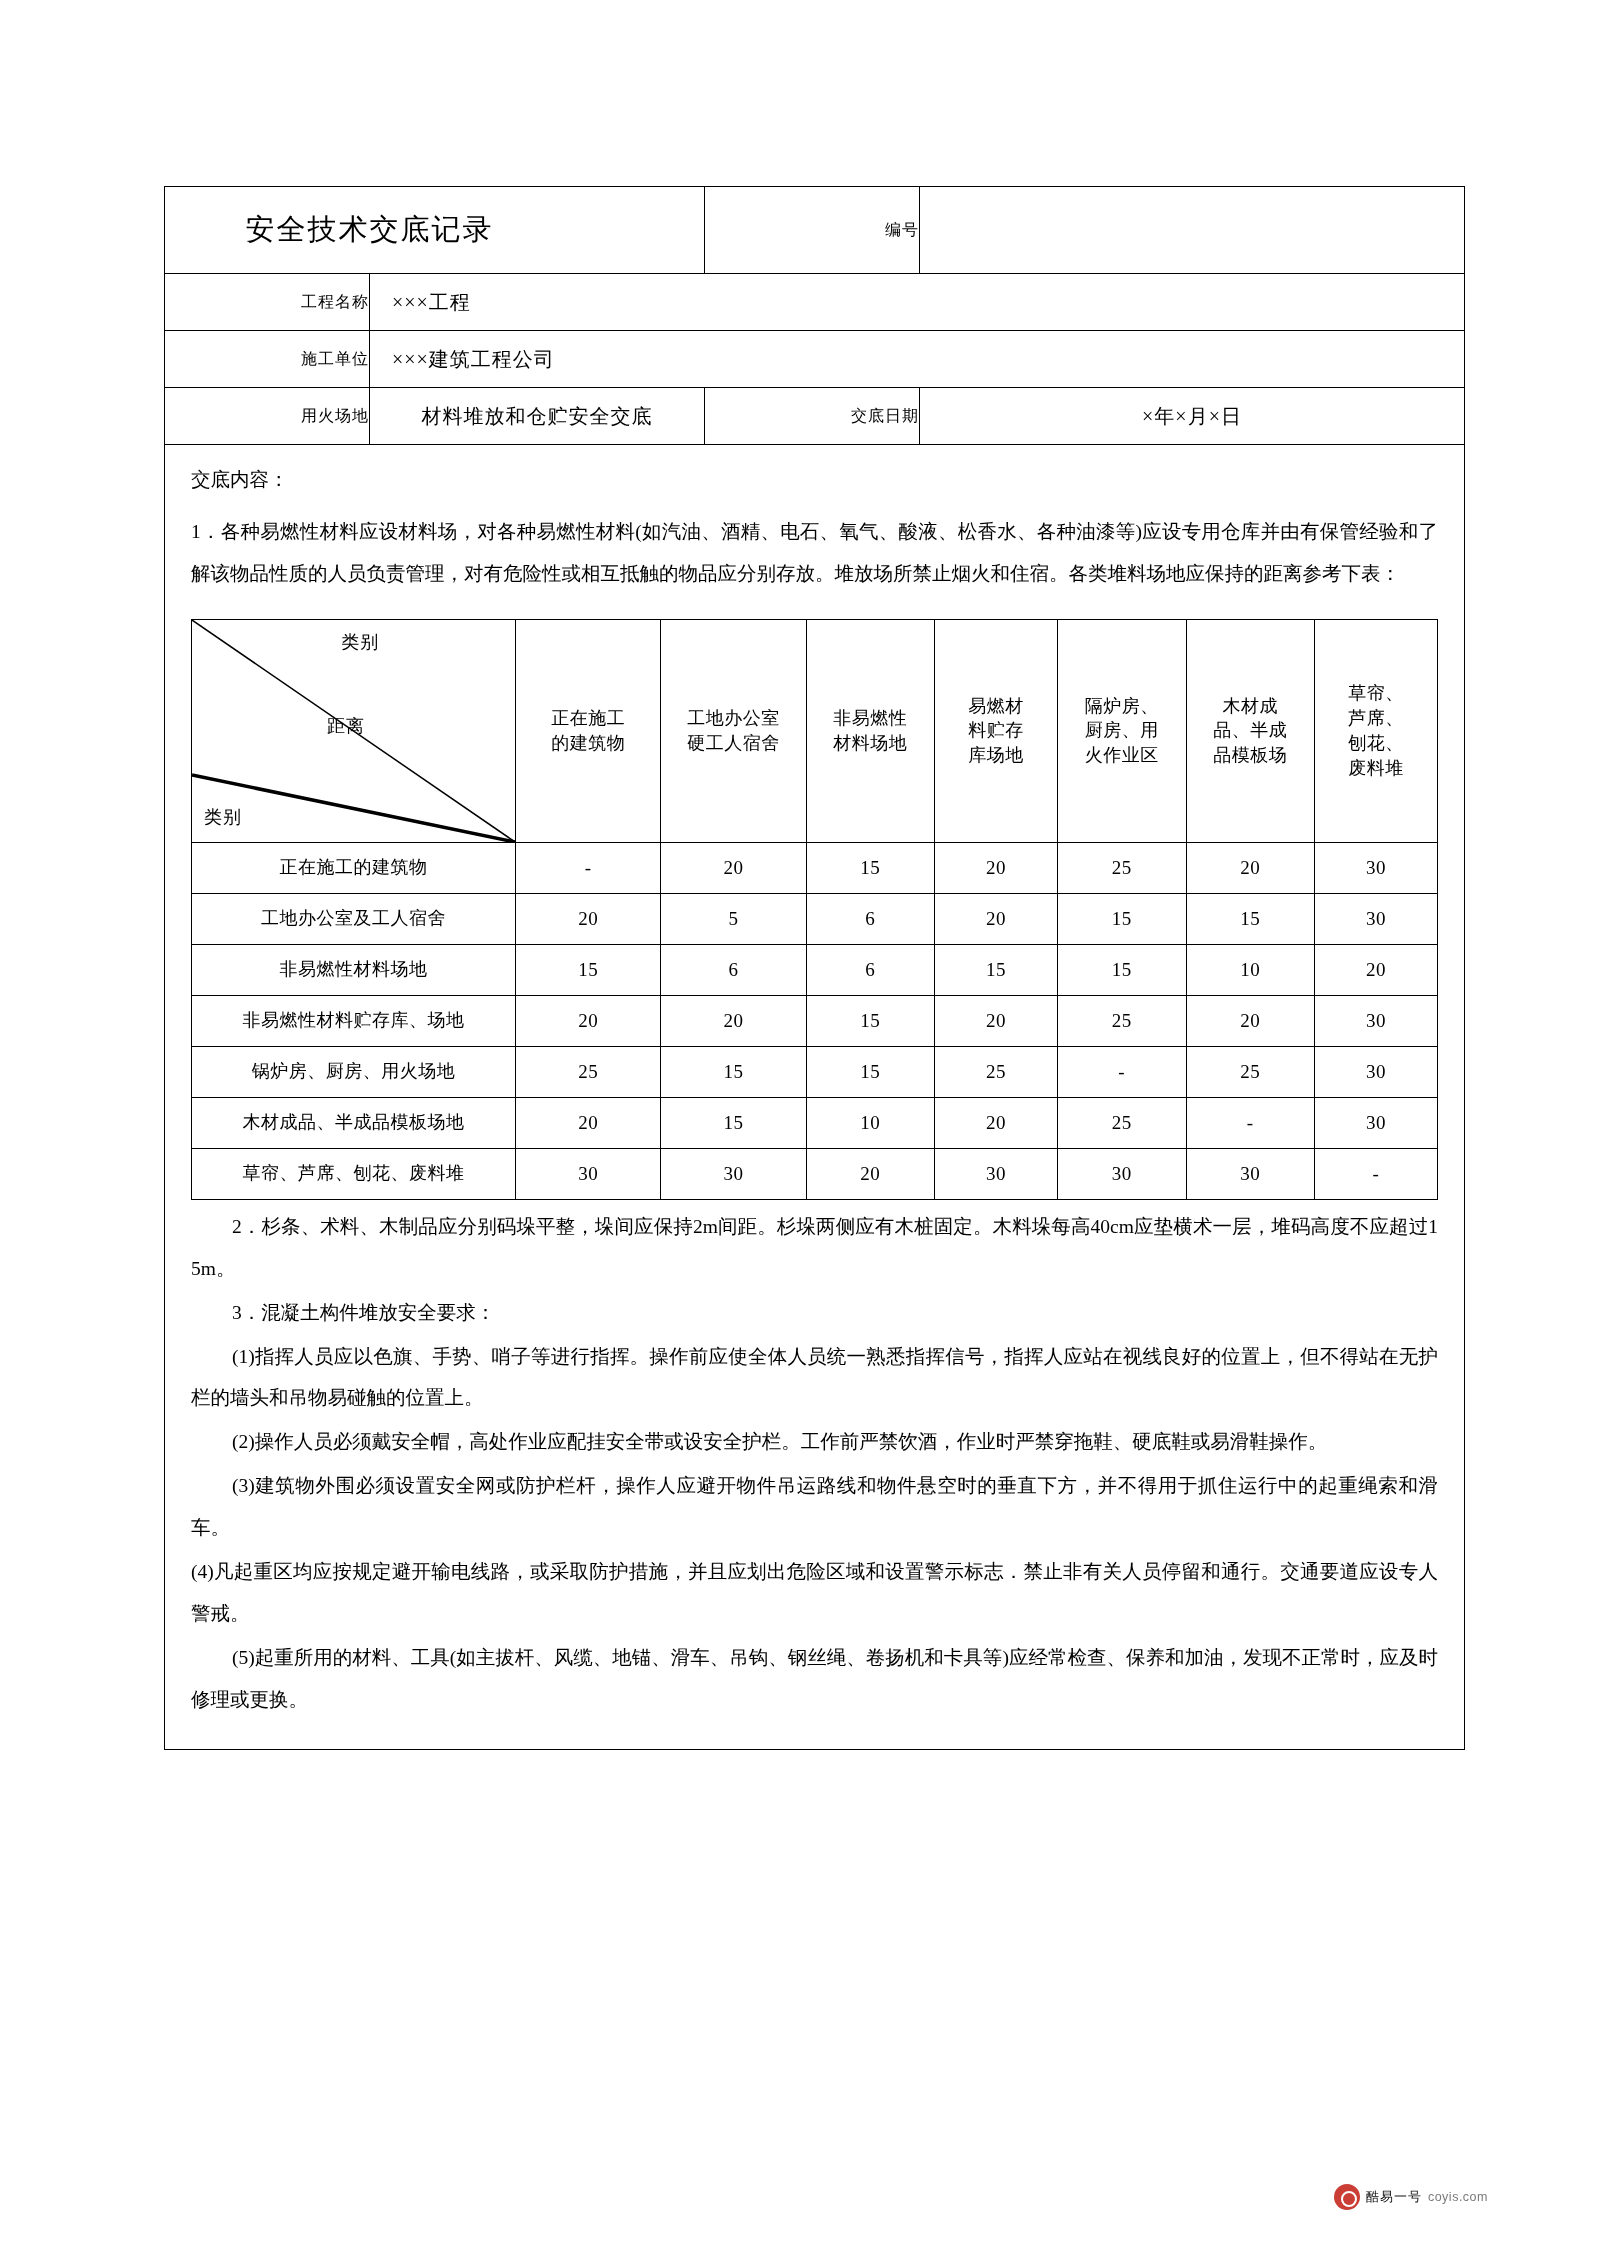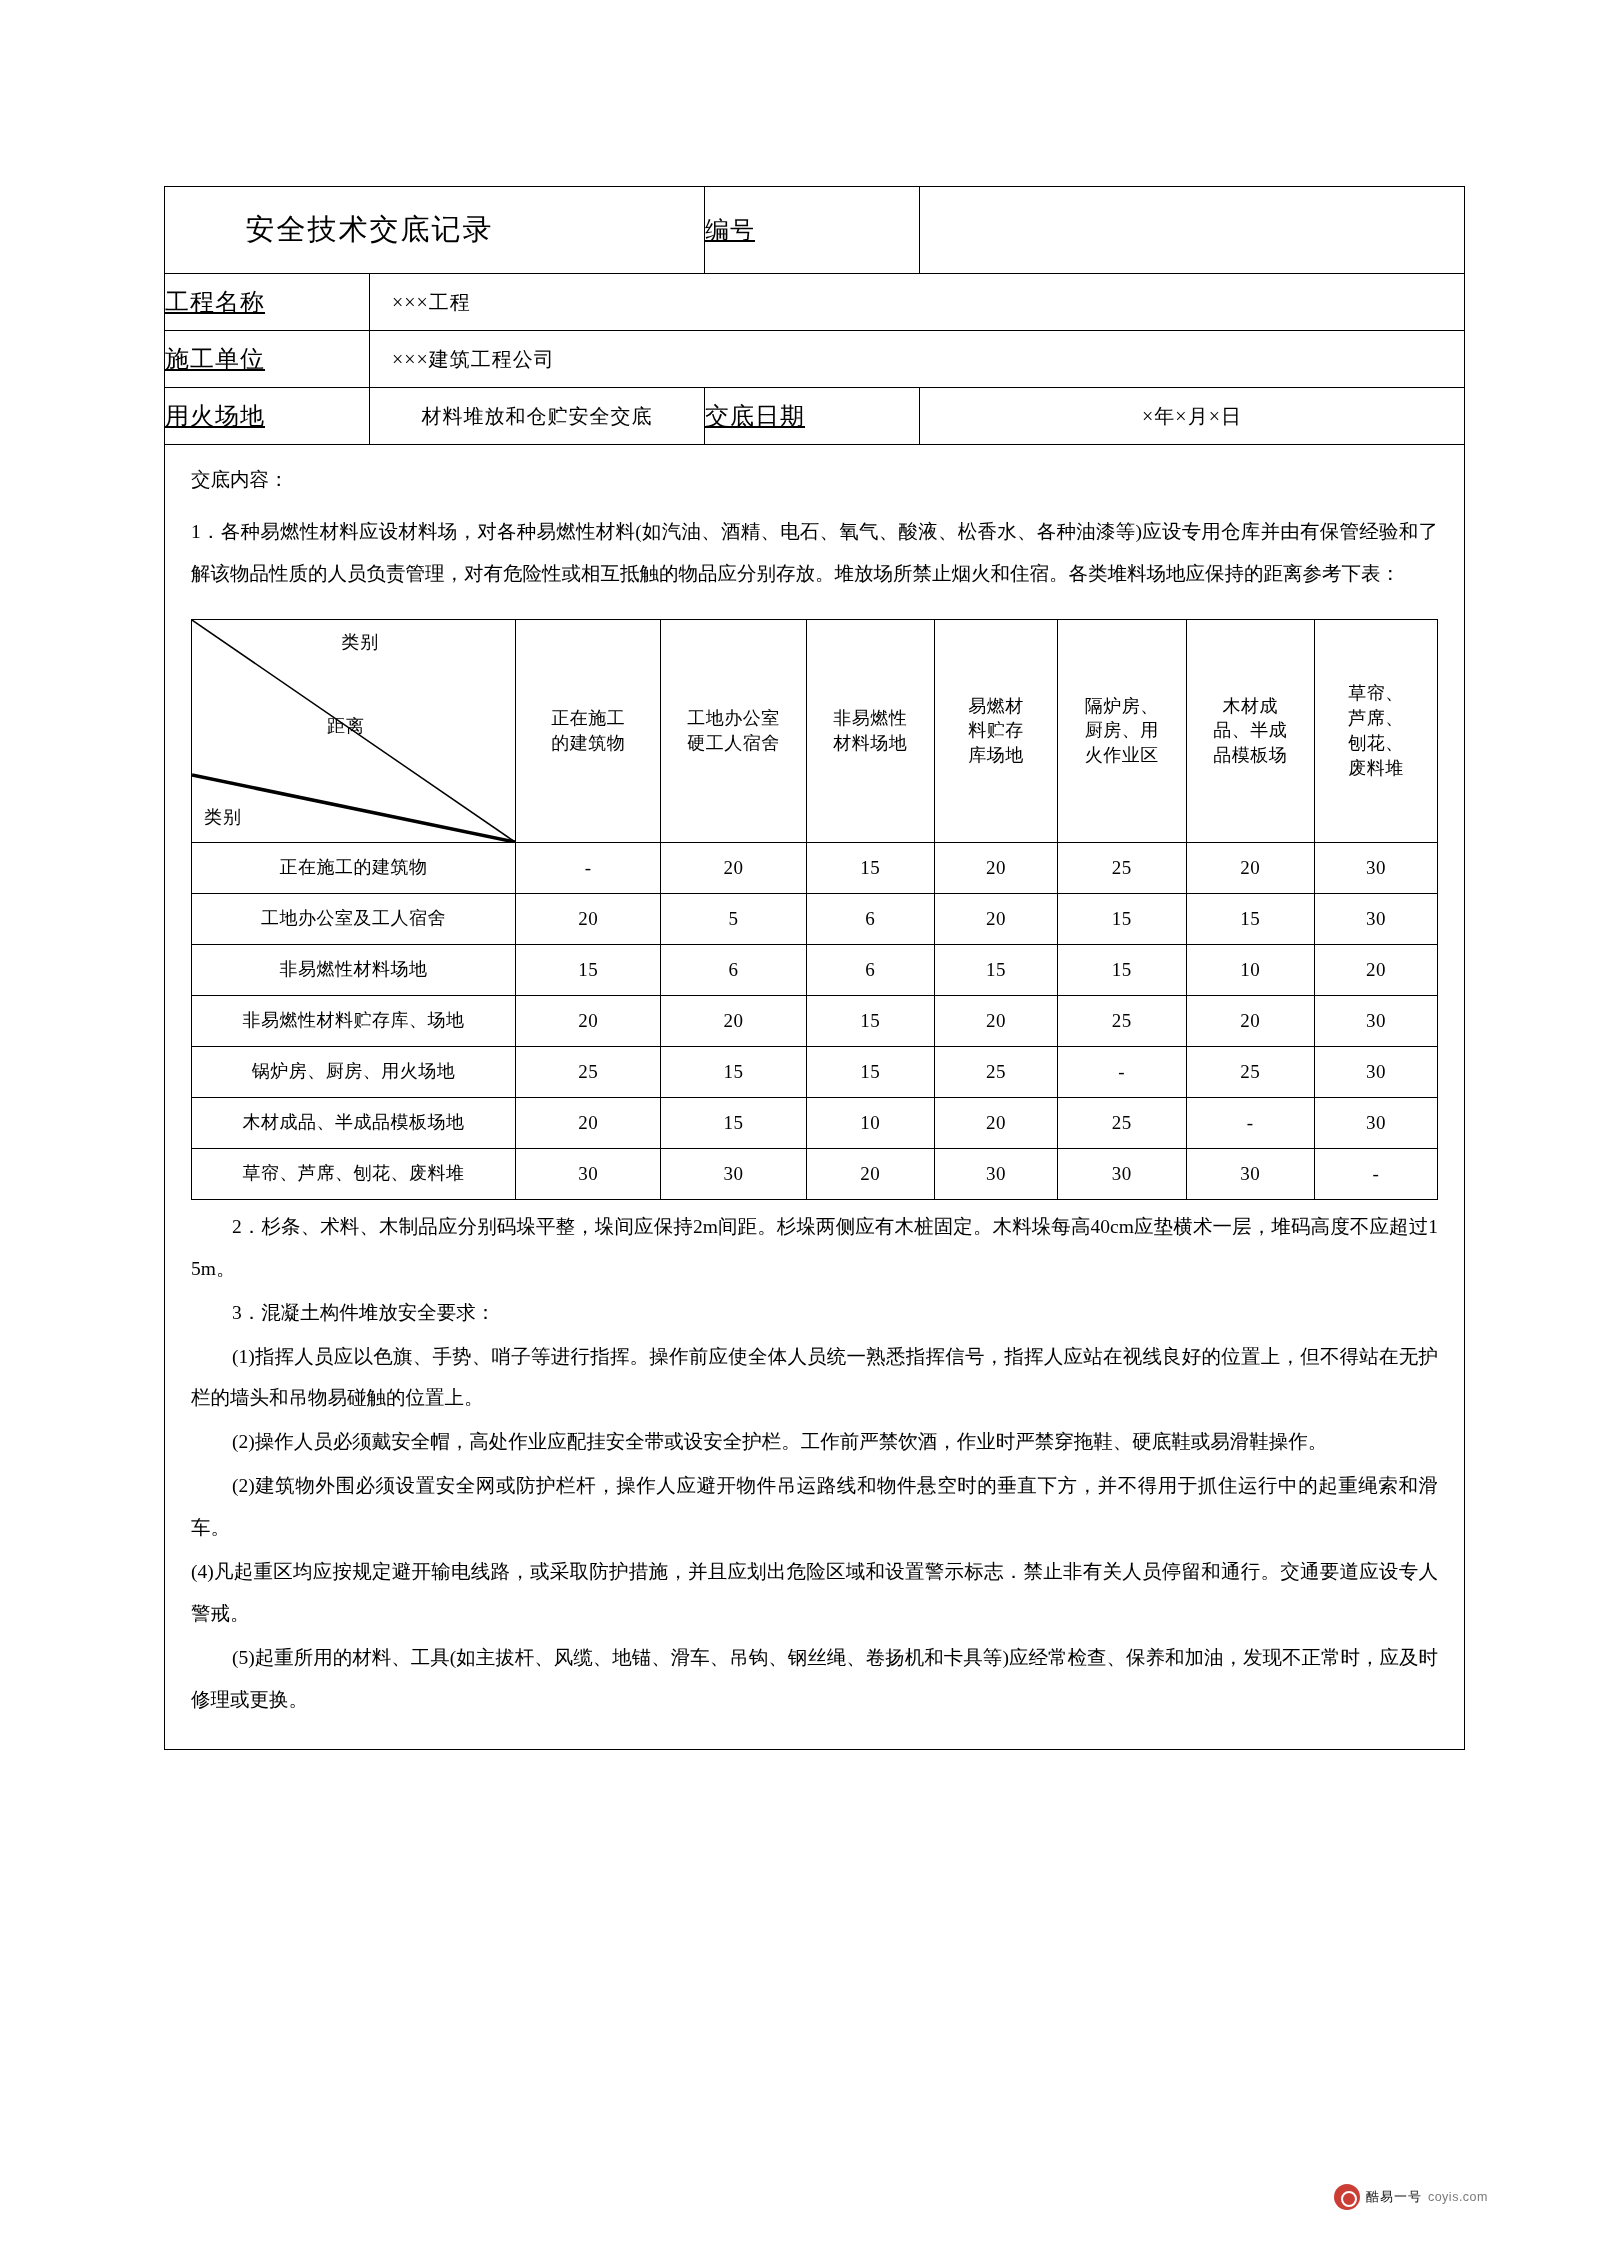--- a/index.html
+++ b/index.html
@@ -47,25 +47,24 @@
     text-align: center;
     font-size: 29px;
     letter-spacing: 2px;
     font-family: "Liberation Serif", "DejaVu Serif", serif;
   }
   .title-cell .t {
     display: inline-block;
     padding-right: 130px;
   }
   .lbl {
-    text-align: left;
-    font-size: 24px;
+    text-align: right;
+    font-size: 16px;
     height: 56px;
     letter-spacing: 1px;
-    text-decoration: underline;
   }
   .val {
     text-align: left;
     font-size: 20px;
     padding-left: 22px !important;
     height: 56px;
     letter-spacing: 1px;
   }
   .val-center {
     text-align: center;
@@ -329,21 +328,21 @@
                     <td>-</td>
                   </tr>
                 </tbody>
               </table>
             </div>
 
             <p class="indent2">2．杉条、术料、木制品应分别码垛平整，垛间应保持2m间距。杉垛两侧应有木桩固定。木料垛每高40cm应垫横术一层，堆码高度不应超过1 5m。</p>
             <p class="indent2">3．混凝土构件堆放安全要求：</p>
             <p class="indent2">(1)指挥人员应以色旗、手势、哨子等进行指挥。操作前应使全体人员统一熟悉指挥信号，指挥人应站在视线良好的位置上，但不得站在无护栏的墙头和吊物易碰触的位置上。</p>
             <p class="indent2">(2)操作人员必须戴安全帽，高处作业应配挂安全带或设安全护栏。工作前严禁饮酒，作业时严禁穿拖鞋、硬底鞋或易滑鞋操作。</p>
-            <p class="indent2">(2)建筑物外围必须设置安全网或防护栏杆，操作人应避开物件吊运路线和物件悬空时的垂直下方，并不得用于抓住运行中的起重绳索和滑车。</p>
+            <p class="indent2">(3)建筑物外围必须设置安全网或防护栏杆，操作人应避开物件吊运路线和物件悬空时的垂直下方，并不得用于抓住运行中的起重绳索和滑车。</p>
             <p>(4)凡起重区均应按规定避开输电线路，或采取防护措施，并且应划出危险区域和设置警示标志．禁止非有关人员停留和通行。交通要道应设专人警戒。</p>
             <p class="indent2">(5)起重所用的材料、工具(如主拔杆、风缆、地锚、滑车、吊钩、钢丝绳、卷扬机和卡具等)应经常检查、保养和加油，发现不正常时，应及时修理或更换。</p>
           </td>
         </tr>
       </tbody>
     </table>
   </div>
 
   <div class="watermark">
     <span class="wm-badge"></span>

